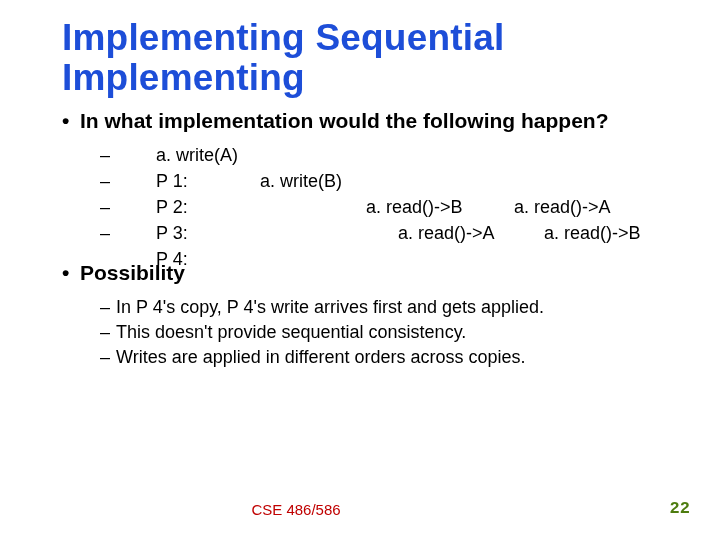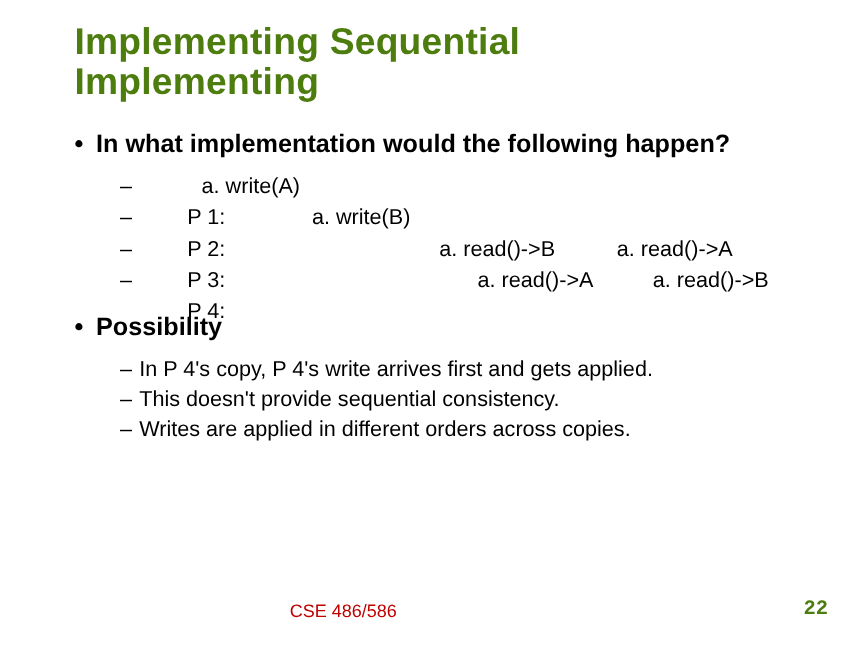--- a/index.html
+++ b/index.html
@@ -16,23 +16,23 @@
   .slide {
     position: relative;
     width: 720px;
     height: 540px;
     box-sizing: border-box;
   }
   .title {
     position: absolute;
     left: 62px;
     top: 18px;
-    font-size: 31px;
+    font-size: 37px;
     font-weight: bold;
-    color: #4d7c0f;
+    color: #1d4ed8;
     line-height: 1.08;
     letter-spacing: 0.2px;
   }
   .body {
     position: absolute;
     left: 62px;
     top: 108px;
     width: 620px;
     font-size: 21px;
     color: #000;
@@ -80,21 +80,21 @@
     content: "–";
     position: absolute;
     left: 0;
     top: 0;
   }
   .proc-label { display:inline-block; width: 40px; }
   .ev { position: absolute; top: 0; }
   .footer-center {
     position: absolute;
     bottom: 22px;
-    left: 0;
+    left: 10px;
     width: 572px;
     text-align: center;
     font-size: 15px;
     color: #c00000;
   }
   .footer-num {
     position: absolute;
     bottom: 22px;
     right: 30px;
     font-size: 17px;
@@ -112,21 +112,21 @@
     <span>Implementing Sequential</span><br>
     <span>Implementing</span>
   </div>
 
   <div class="body">
 
     <div class="b1">In what implementation would the following happen?</div>
 
     <div class="sublist">
       <div class="proc-row">
-        <span class="proc-label">P 1:</span><span class="ev" style="left:68px">a. write(A)</span>
+        <span class="proc-label">P 1:</span><span class="ev" style="left:56px">a. write(A)</span>
       </div>
       <div class="proc-row">
         <span class="proc-label">P 2:</span><span class="ev" style="left:160px">a. write(B)</span>
       </div>
       <div class="proc-row">
         <span class="proc-label">P 3:</span><span class="ev" style="left:266px">a. read()-&gt;B</span><span class="ev" style="left:414px">a. read()-&gt;A</span>
       </div>
       <div class="proc-row">
         <span class="proc-label">P 4:</span><span class="ev" style="left:298px">a. read()-&gt;A</span><span class="ev" style="left:444px">a. read()-&gt;B</span>
       </div>

